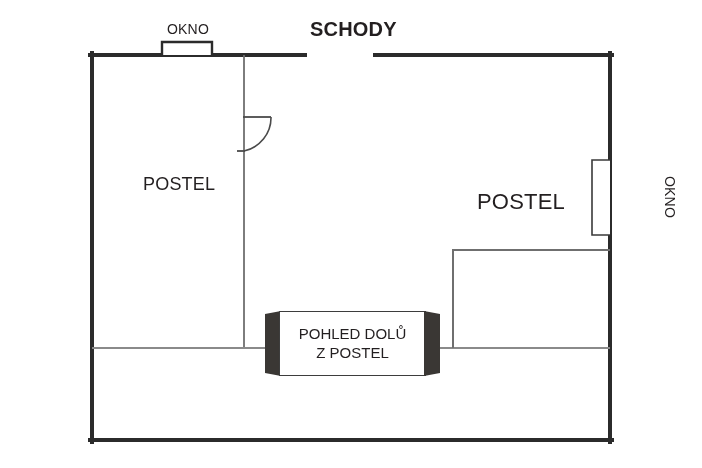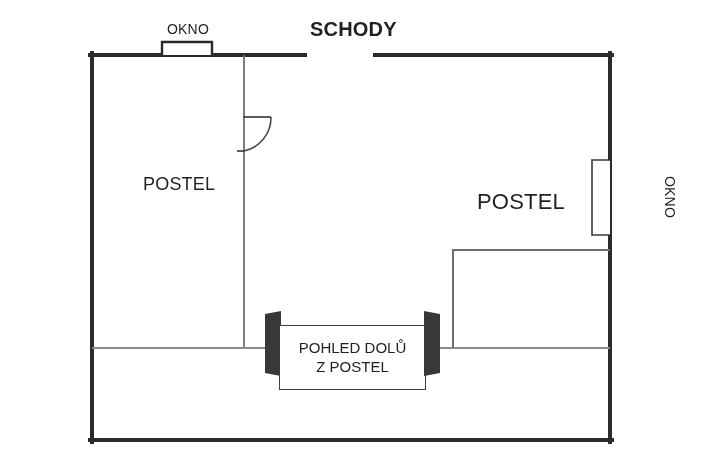--- a/index.html
+++ b/index.html
@@ -83,21 +83,20 @@
     width: 147px;
     height: 65px;
     background: #ffffff;
     border: 1px solid #3d3d3d;
     box-sizing: border-box;
     display: flex;
     flex-direction: column;
     align-items: center;
     justify-content: center;
     line-height: 1.22;
-    margin-top: 14px;
   }
   #view-box .vb-line {
     color: #231f20;
     font-size: 15px;
     font-weight: 400;
     font-family: "Liberation Sans", sans-serif;
     white-space: nowrap;
   }
   .vb-wing {
     position: absolute;

